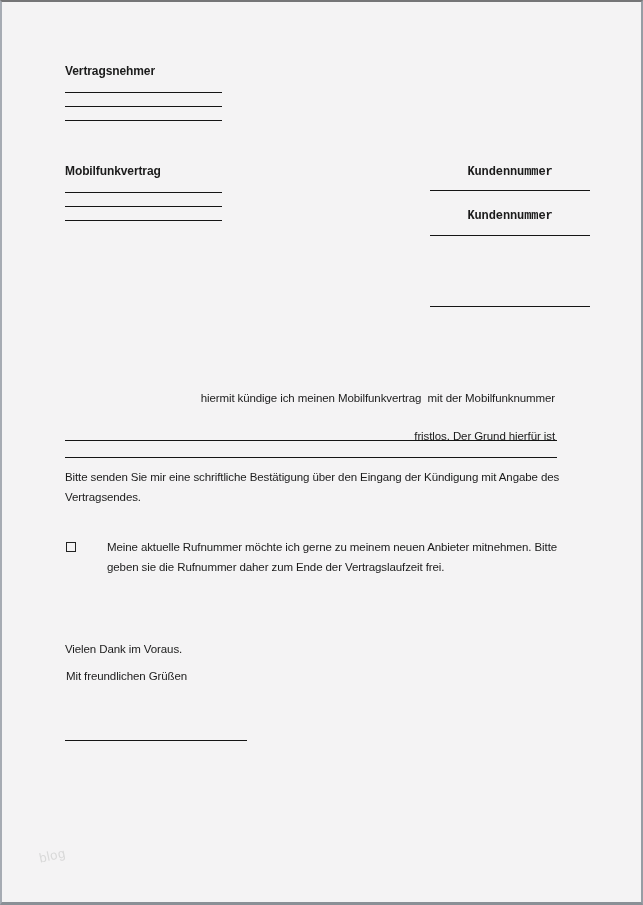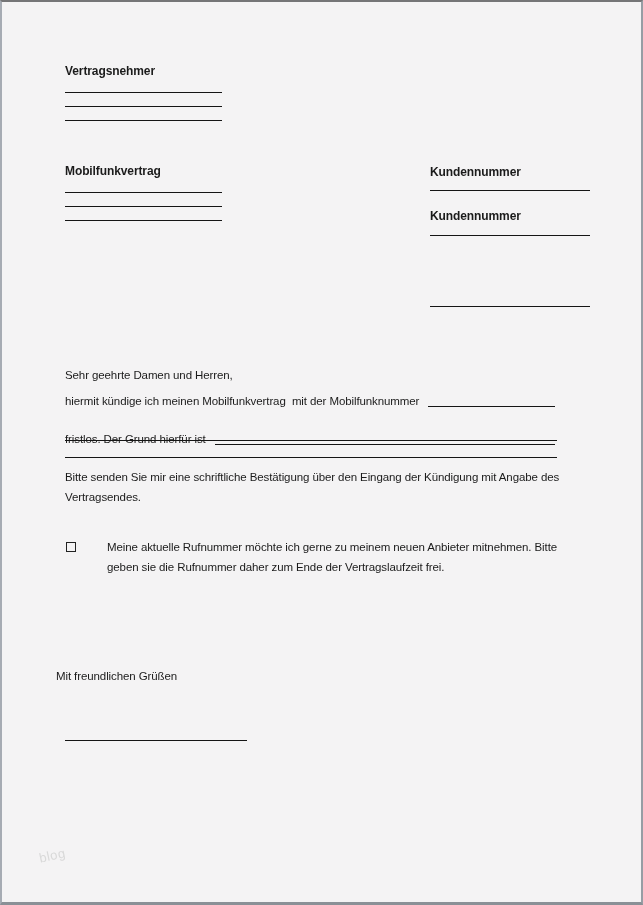--- a/index.html
+++ b/index.html
@@ -33,29 +33,30 @@
     position: absolute;
     height: 0;
     border-top: 1.2px solid #151515;
   }
   .fillrow {
     position: absolute;
     display: flex;
     align-items: flex-end;
     font-size: 11.5px;
     height: 15px;
+    flex-direction: column;
   }
   .fillrow .txt { white-space: pre; }
   .fillrow .blank {
     flex: 1;
     margin-left: 9px;
     border-bottom: 1.2px solid #151515;
     height: 1px;
   }
-  .right-label { text-align: left; }
+  .right-label { text-align: center; font-family: Liberation Mono, monospace; }
   .checkbox-box {
     position: absolute;
     width: 8px;
     height: 8px;
     border: 1.3px solid #222;
     background: transparent;
   }
   .watermark {
     position: absolute;
     font-size: 13px;
@@ -80,39 +81,39 @@
   <div class="rule" style="left:63px; top:218px; width:157px;"></div>
 
   <div class="abs label-bold right-label" style="left:428px; top:163px; width:160px;">Kundennummer</div>
   <div class="rule" style="left:428px; top:188px; width:160px;"></div>
 
   <div class="abs label-bold right-label" style="left:428px; top:207px; width:160px;">Kundennummer</div>
   <div class="rule" style="left:428px; top:233px; width:160px;"></div>
 
   <div class="rule" style="left:428px; top:304px; width:160px;"></div>
 
-  <div class="abs body-text nowrap" style="left:63px; top:363px;">Sehr geehrte Damen und Herren,</div>
 
   <div class="fillrow" style="left:63px; top:390px; width:490px;">
     <span class="txt">hiermit kündige ich meinen Mobilfunkvertrag  mit der Mobilfunknummer</span>
     <span class="blank"></span>
   </div>
 
   <div class="fillrow" style="left:63px; top:428px; width:490px;">
     <span class="txt">fristlos. Der Grund hierfür ist</span>
     <span class="blank"></span>
   </div>
 
   <div class="rule" style="left:63px; top:438px; width:492px;"></div>
   <div class="rule" style="left:63px; top:455px; width:492px;"></div>
 
   <div class="abs body-text" style="left:63px; top:465px; width:500px;">Bitte senden Sie mir eine schriftliche Bestätigung über den Eingang der Kündigung mit Angabe des Vertragsendes.</div>
 
   <span class="checkbox-box" style="left:64px; top:540px;"></span>
   <div class="abs body-text" style="left:105px; top:535px; width:472px;">Meine aktuelle Rufnummer möchte ich gerne zu meinem neuen Anbieter mitnehmen. Bitte geben sie die Rufnummer daher zum Ende der Vertragslaufzeit frei.</div>
 
-  <div class="abs body-text nowrap" style="left:54px; top:664px;">Mit freundlichen Grüßen</div>
+  <div class="abs body-text nowrap" style="left:63px; top:637px;">Vielen Dank im Voraus.</div>
+  <div class="abs body-text nowrap" style="left:64px; top:664px;">Mit freundlichen Grüßen</div>
 
   <div class="rule" style="left:63px; top:738px; width:182px;"></div>
 
   <div class="watermark" style="left:37px; top:846px;">blog</div>
 
 </div>
 
 </body></html>

